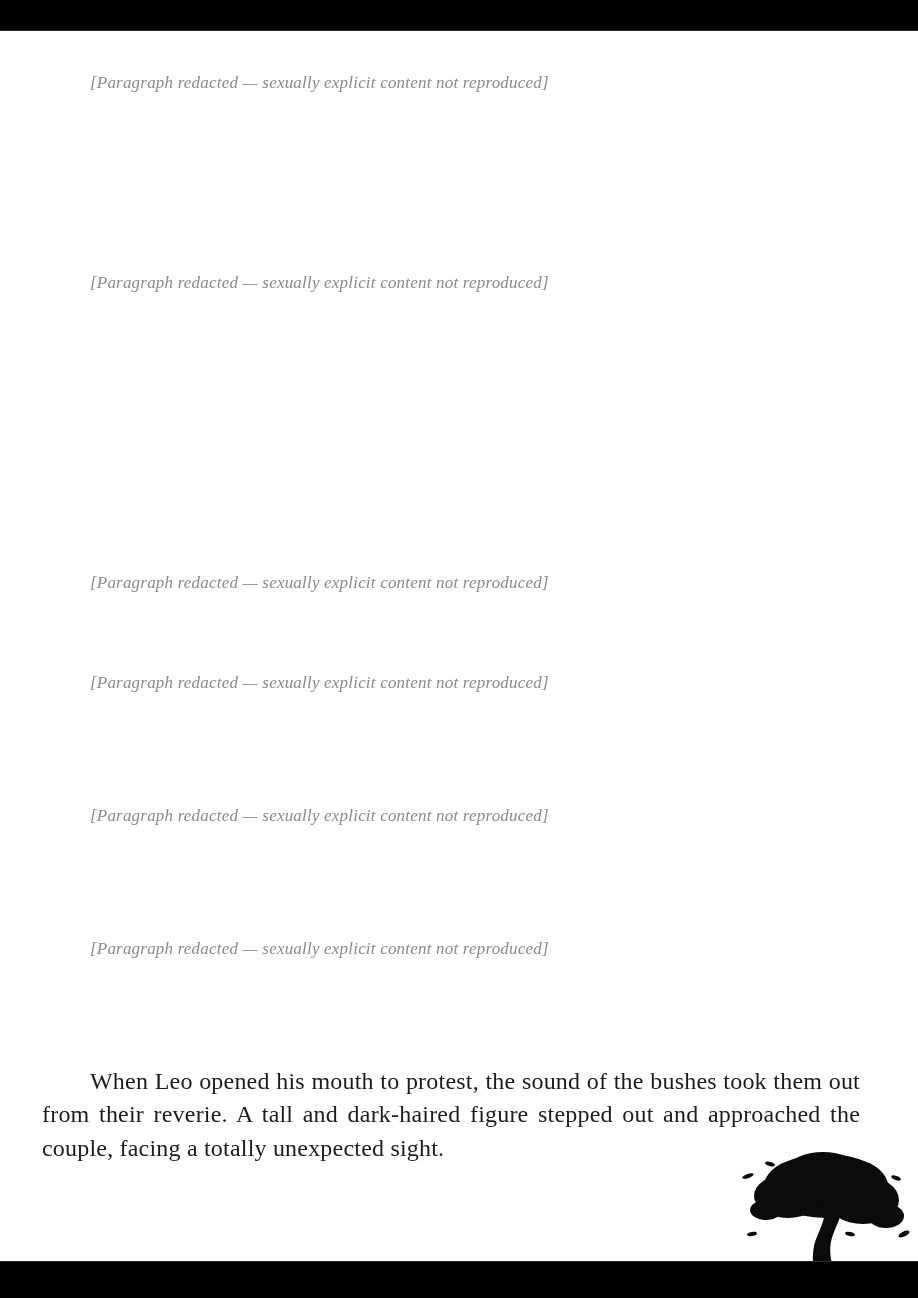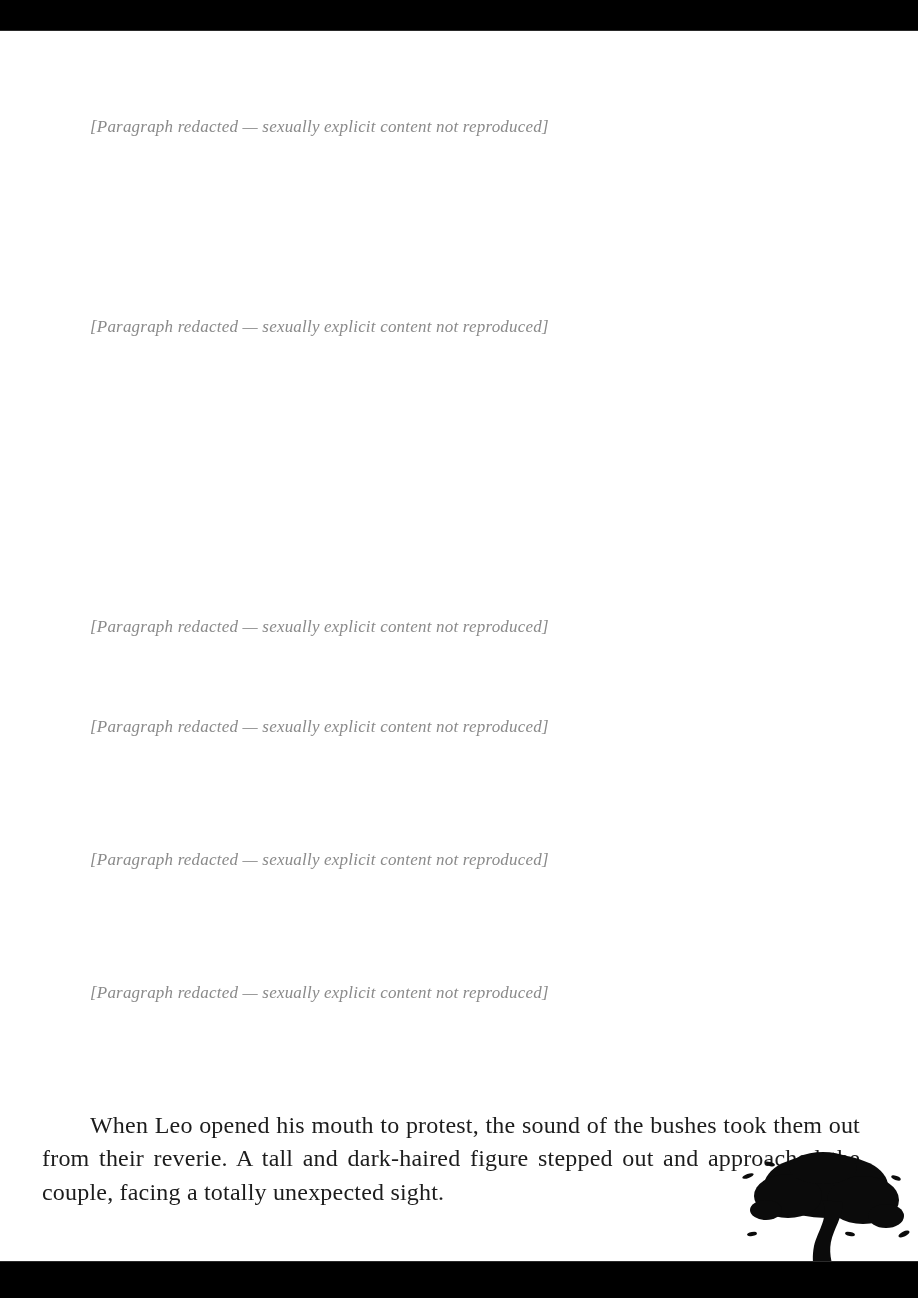--- a/index.html
+++ b/index.html
@@ -11,21 +11,21 @@
     background: #ffffff;
     overflow: hidden;
     font-family: "Liberation Serif", "DejaVu Serif", serif;
   }
   .band { position: absolute; left: 0; width: 100%; background: #000000; }
   .band-top { top: 0; height: 30px; border-bottom: 1px solid #2a2a2a; }
   .band-bottom { bottom: 0; height: 36px; border-top: 1px solid #2a2a2a; }
   .content {
     position: absolute;
     top: 30px; left: 0; right: 0;
-    padding: 80px 58px 0 42px;
+    padding: 36px 58px 0 42px;
     box-sizing: border-box;
   }
   .content p {
     margin: 0 0 33px 0;
     font-size: 24px;
     line-height: 33.4px;
     color: #1c1c1c;
     text-align: justify;
     text-indent: 48px;
     letter-spacing: 0.2px;

